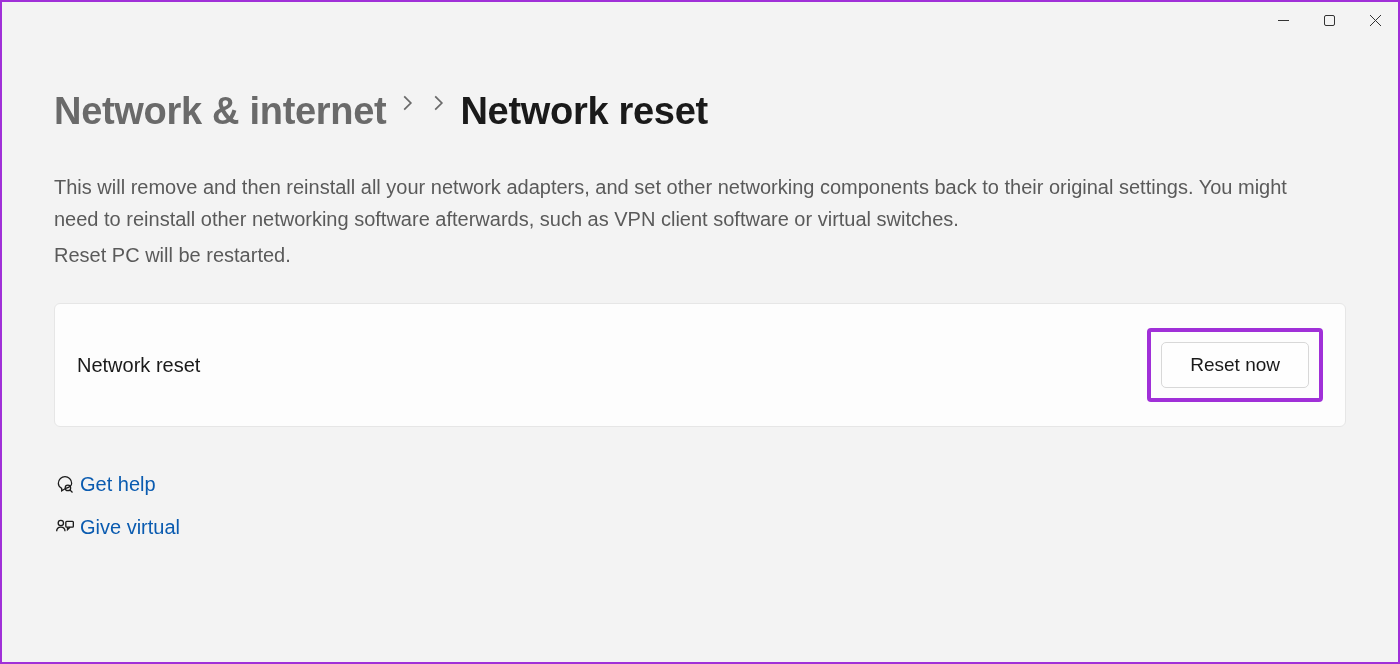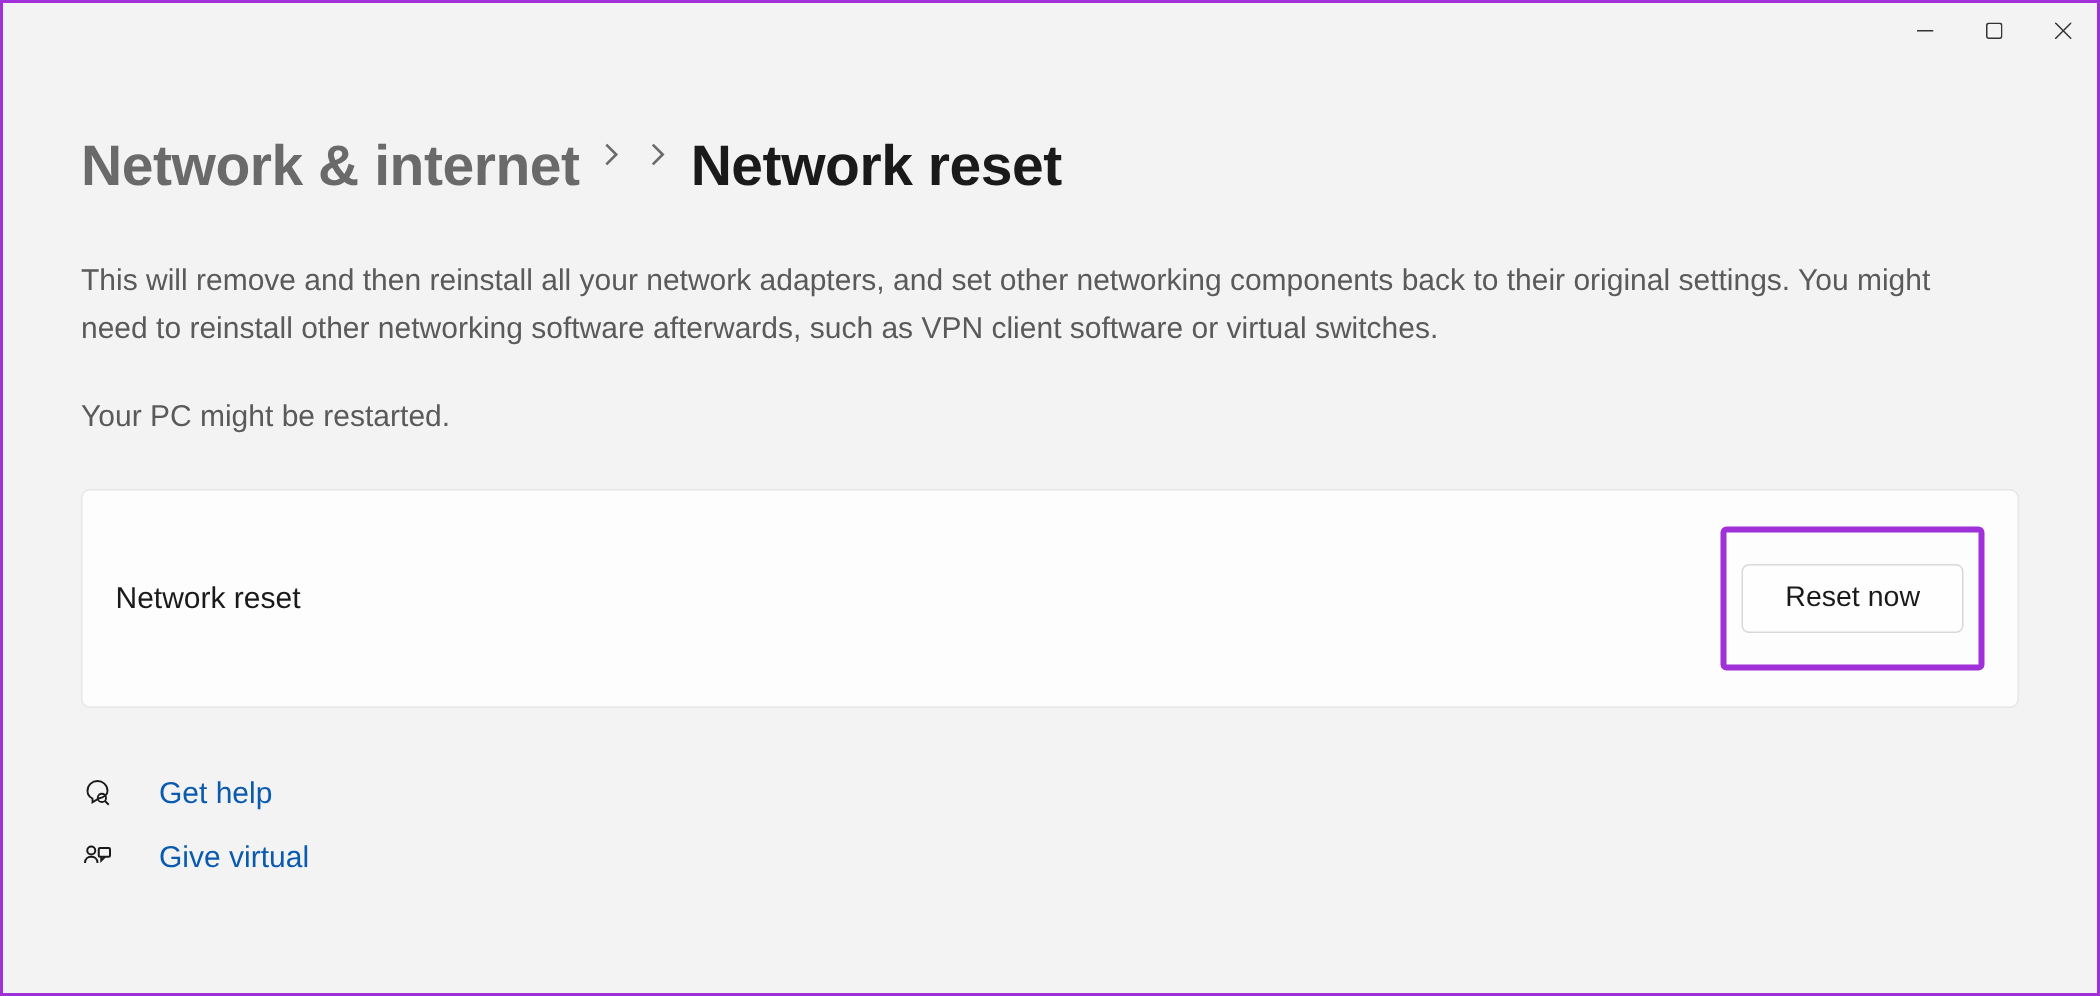--- a/index.html
+++ b/index.html
@@ -66,21 +66,21 @@
       font-weight: 400;
       margin: 0 4px;
       display: flex;
       align-items: center;
     }
     .description {
       font-size: 20px;
       color: #5a5a5a;
       line-height: 1.6;
       max-width: 1240px;
-      margin-bottom: 32px;
+      margin-bottom: 9px;
     }
     .restart-note {
       font-size: 20px;
       color: #5a5a5a;
       margin-bottom: 36px;
     }
     .card {
       background: #fdfdfd;
       border: 1px solid #e6e6e6;
       border-radius: 6px;
@@ -90,42 +90,42 @@
       padding: 24px 22px 24px 22px;
       margin-bottom: 46px;
     }
     .card-label {
       font-size: 20px;
       color: #1a1a1a;
     }
     .highlight-box {
       border: 4px solid #a030d8;
       border-radius: 4px;
-      padding: 21px 10px;
+      padding: 10px 10px;
       display: inline-flex;
     }
     .reset-button {
       background: #fefefe;
       border: 1px solid #d8d8d8;
       border-radius: 5px;
       padding: 11px 28px;
       font-size: 19px;
       color: #1a1a1a;
       cursor: pointer;
       font-family: inherit;
     }
     .links {
       display: flex;
       flex-direction: column;
       gap: 20px;
     }
     .link-row {
       display: flex;
-      align-items: flex-start;
-      gap: 30px;
+      align-items: flex-end;
+      gap: 4px;
     }
     .link-icon {
       width: 22px;
       height: 22px;
       color: #1a1a1a;
       display: flex;
       align-items: center;
       justify-content: center;
     }
     .link-text {
@@ -167,21 +167,21 @@
     <span class="breadcrumb-sep">
       <svg width="11" height="18" viewBox="0 0 10 16">
           <path d="M2 2 L8 8 L2 14" fill="none" stroke="#6a6a6a" stroke-width="1.6"></path>
         </svg>
     </span>
     <span class="breadcrumb-item current">Network reset</span>
   </div>
 
   <p class="description">This will remove and then reinstall all your network adapters, and set other networking components back to their original settings. You might need to reinstall other networking software afterwards, such as VPN client software or virtual switches.</p>
 
-  <p class="restart-note">Your PC might be restarted.</p>
+  <p class="restart-note">Reset PC will be restarted.</p>
 
   <div class="card">
     <span class="card-label">Network reset</span>
     <div class="highlight-box">
       <button class="reset-button">Reset now</button>
     </div>
   </div>
 
   <div class="links">
     <div class="link-row">

